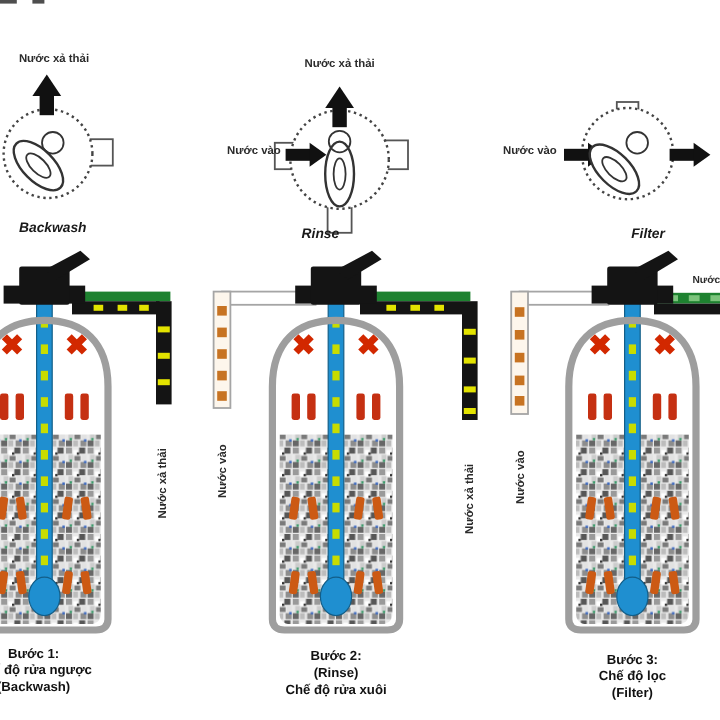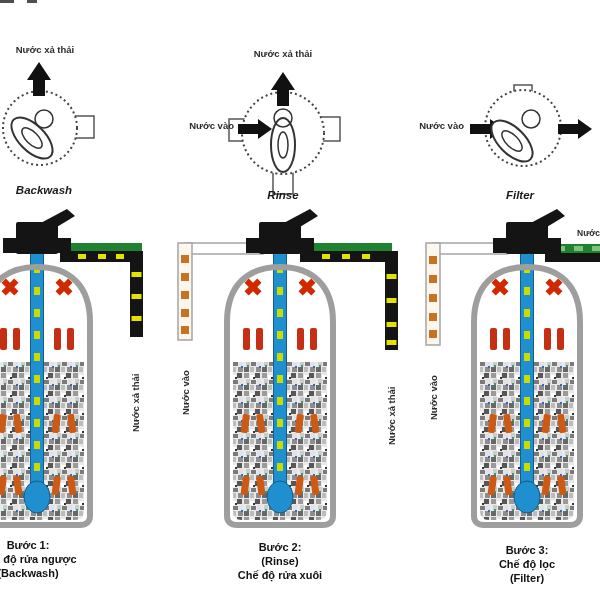--- a/index.html
+++ b/index.html
@@ -205,22 +205,22 @@
     <circle cx="531" cy="119" r="9" fill="none" stroke="#333" stroke-width="1.5"></circle>
   </g>
 </svg>
 
 <div class="lbl" style="left:0px;top:44px;width:90px;">Nước xả thải</div>
 <div class="lbl" style="left:238px;top:48px;width:90px;">Nước xả thải</div>
 <div class="lbl" style="left:168px;top:120px;width:66px;text-align:right;">Nước vào</div>
 <div class="lbl" style="left:398px;top:120px;width:66px;text-align:right;">Nước vào</div>
 
 <div class="mode" style="left:-6px;top:184px;width:100px;">Backwash</div>
-<div class="mode" style="left:238px;top:189px;width:90px;">Rinse</div>
-<div class="mode" style="left:470px;top:189px;width:100px;">Filter</div>
+<div class="mode" style="left:222px;top:189px;width:90px;">Rinse</div>
+<div class="mode" style="left:490px;top:189px;width:100px;">Filter</div>
 
 <div class="lbl" style="left:577px;top:228px;width:60px;text-align:left;font-size:8.5px;">Nước sạch</div>
 
 <div class="cap" style="left:-62px;top:538px;width:180px;">
   <div>Bước 1:</div>
   <div>Chế độ rửa ngược</div>
   <div>(Backwash)</div>
 </div>
 <div class="cap" style="left:190px;top:540px;width:180px;">
   <div>Bước 2:</div>

